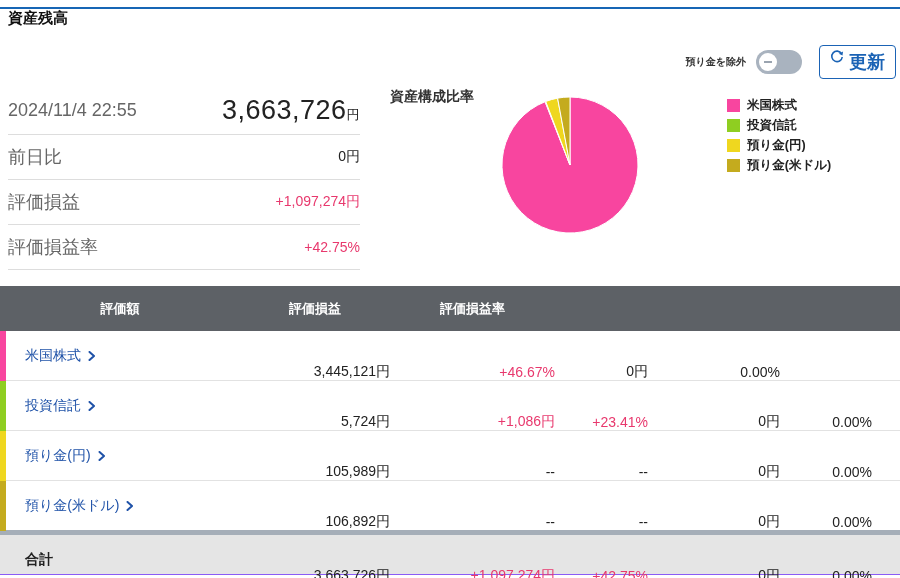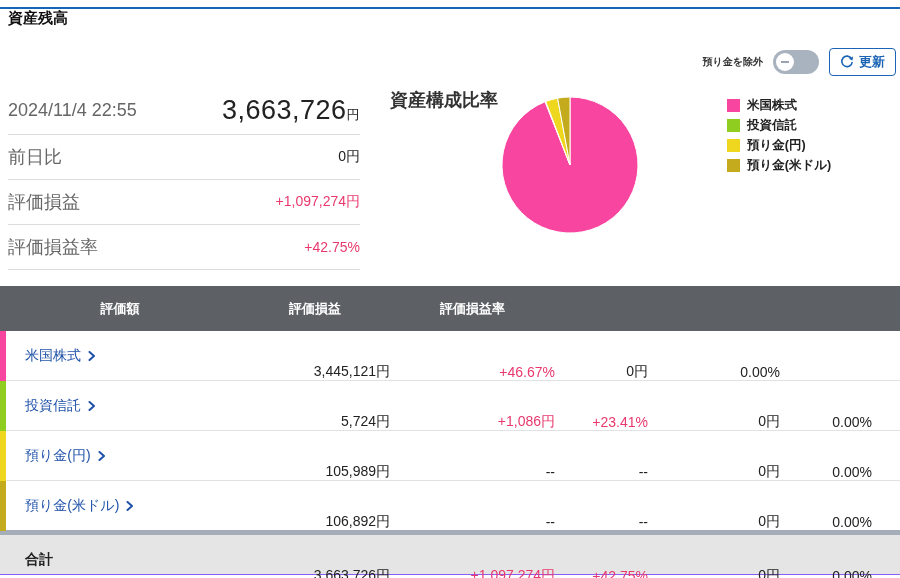--- a/index.html
+++ b/index.html
@@ -8,36 +8,36 @@
   .top-line{position:absolute;top:7px;left:0;width:100%;height:2px;background:#1766b5;}
   .page-title{position:absolute;top:9px;left:8px;font-size:15px;font-weight:bold;color:#111;}
 
   
   .controls{position:absolute;top:48px;right:4px;display:flex;align-items:center;gap:10px;height:28px;}
   .toggle-label{font-size:10px;color:#333;font-weight:600;}
   .switch{width:46px;height:24px;background:#a9b3bf;border-radius:12px;position:relative;cursor:pointer;flex:none;}
   .knob{position:absolute;left:3px;top:3px;width:18px;height:18px;background:#fff;border-radius:50%;
         display:flex;align-items:center;justify-content:center;}
   .knob-bar{width:8px;height:2px;background:#9aa4b0;}
-  .refresh-btn{display:flex;align-items:center;gap:5px;border:1px solid #1b63b5;color:#1b63b5;background:#fff;
-        border-radius:4px;padding:4px 10px;font-size:13px;font-weight:600;cursor:pointer;
-        font-family:"Liberation Sans","DejaVu Sans",sans-serif;}
+  .refresh-btn{display:flex;align-items:flex-start;gap:5px;border:1px solid #1b63b5;color:#1b63b5;background:#fff;
+        border-radius:4px;padding:4px 10px;font-size:18px;font-weight:600;cursor:pointer;
+        font-family:"Liberation Sans","DejaVu Sans",sans-serif;margin-left:7px;}
 
   
   .summary{position:absolute;left:8px;top:86px;width:352px;}
   .sum-row{display:flex;justify-content:space-between;align-items:center;height:44px;border-bottom:1px solid #ddd;}
   .sum-row.first{height:48px;}
   .sum-label{font-size:18px;color:#666;}
   .big-val{font-size:27px;color:#222;letter-spacing:.5px;}
   .big-unit{font-size:13px;}
   .sum-val{font-size:14px;color:#222;}
   .pink{color:#e8386d !important;}
 
   
-  .pie-title{position:absolute;left:390px;top:88px;font-size:18px;font-weight:bold;color:#333;}
+  .pie-title{position:absolute;left:390px;top:88px;font-size:14px;font-weight:bold;color:#333;}
   .pie-svg{position:absolute;left:500px;top:95px;}
   .legend{position:absolute;left:727px;top:97px;display:flex;flex-direction:column;gap:3px;}
   .legend-item{display:flex;align-items:center;gap:7px;font-size:12.5px;font-weight:600;color:#222;}
   .swatch{width:13px;height:13px;flex:none;}
 
   
   .asset-table{position:absolute;left:0;top:286px;width:900px;}
   .thead{position:relative;height:45px;background:#5d6166;display:grid;
          grid-template-columns:240px 150px 165px 93px 1fr;align-items:center;}
   .th{color:#fff;font-size:13px;font-weight:bold;text-align:center;}

